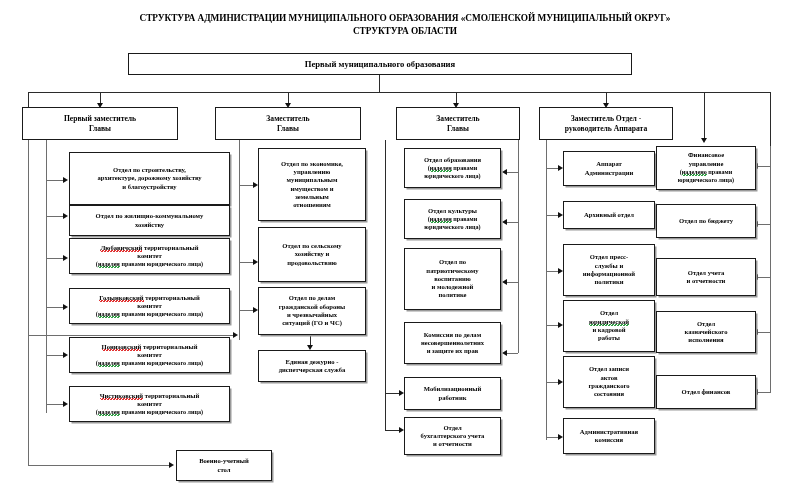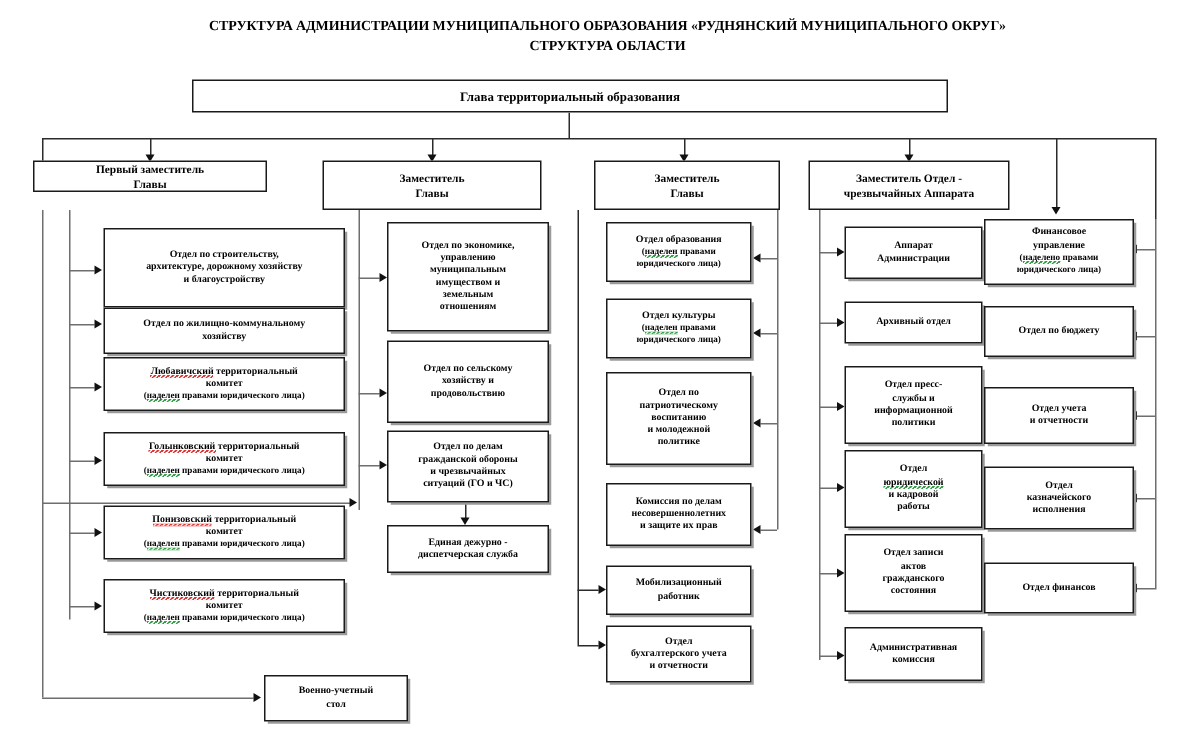--- a/index.html
+++ b/index.html
@@ -55,46 +55,46 @@
   .arw-d{border-left:3.2px solid transparent;border-right:3.2px solid transparent;border-top:5px solid #111;}
   .arw-r{border-top:3.2px solid transparent;border-bottom:3.2px solid transparent;border-left:5px solid #111;}
   .arw-l{border-top:3.2px solid transparent;border-bottom:3.2px solid transparent;border-right:5px solid #111;}
 </style>
 </head>
 <body>
 
 <div id="chart">
 
   <div class="title">
-    <div>СТРУКТУРА АДМИНИСТРАЦИИ МУНИЦИПАЛЬНОГО ОБРАЗОВАНИЯ «РУДНЯНСКИЙ МУНИЦИПАЛЬНОГО ОКРУГ»</div>
+    <div>СТРУКТУРА АДМИНИСТРАЦИИ МУНИЦИПАЛЬНОГО ОБРАЗОВАНИЯ «СМОЛЕНСКОЙ МУНИЦИПАЛЬНЫЙ ОКРУГ»</div>
     <div>СТРУКТУРА ОБЛАСТИ</div>
   </div>
 
   <div class="box t-head" style="left:128px;top:53px;width:504px;height:22px;">
-    <div class="inner">Глава территориальный образования</div>
+    <div class="inner">Первый муниципального образования</div>
   </div>
 
   <div class="ln vl dark" style="left:379px;top:75px;height:17px;"></div>
 
   <div class="ln vl dark" style="left:28px;top:92px;height:18px;"></div>
   <div class="ln hl dark" style="left:28px;top:92px;width:743px;"></div>
   <div class="ln vl dark" style="left:770px;top:92px;height:54px;"></div>
 
   <div class="ln vl dark" style="left:100px;top:92px;height:13px;"></div>
   <div class="arw arw-d" style="left:97px;top:103px;"></div>
   <div class="ln vl dark" style="left:288px;top:92px;height:13px;"></div>
   <div class="arw arw-d" style="left:285px;top:103px;"></div>
   <div class="ln vl dark" style="left:456px;top:92px;height:13px;"></div>
   <div class="arw arw-d" style="left:453px;top:103px;"></div>
   <div class="ln vl dark" style="left:606px;top:92px;height:13px;"></div>
   <div class="arw arw-d" style="left:603px;top:103px;"></div>
   <div class="ln vl dark" style="left:704px;top:92px;height:48px;"></div>
   <div class="arw arw-d" style="left:701px;top:138px;"></div>
 
-  <div class="box t-lvl2" style="left:22px;top:107px;width:156px;height:21px;">
+  <div class="box t-lvl2" style="left:22px;top:107px;width:156px;height:33px;">
     <div class="inner">
       <span>Первый заместитель</span><br>
       <span>Главы</span>
     </div>
   </div>
 
   <div class="box t-lvl2" style="left:215px;top:107px;width:146px;height:33px;">
     <div class="inner">
       <span>Заместитель</span><br>
       <span>Главы</span>
@@ -104,21 +104,21 @@
   <div class="box t-lvl2" style="left:396px;top:107px;width:124px;height:33px;">
     <div class="inner">
       <span>Заместитель</span><br>
       <span>Главы</span>
     </div>
   </div>
 
   <div class="box t-lvl2" style="left:539px;top:107px;width:134px;height:33px;">
     <div class="inner">
       <span>Заместитель Отдел -</span><br>
-      <span>чрезвычайных Аппарата</span>
+      <span>руководитель Аппарата</span>
     </div>
   </div>
 
   <div class="ln vl" style="left:28px;top:140px;height:325px;"></div>
   <div class="ln hl" style="left:28px;top:465px;width:141px;"></div>
   <div class="arw arw-r" style="left:169px;top:462px;"></div>
 
   <div class="ln vl" style="left:46px;top:140px;height:273px;"></div>
 
   <div class="ln hl" style="left:46px;top:180px;width:17px;"></div>

